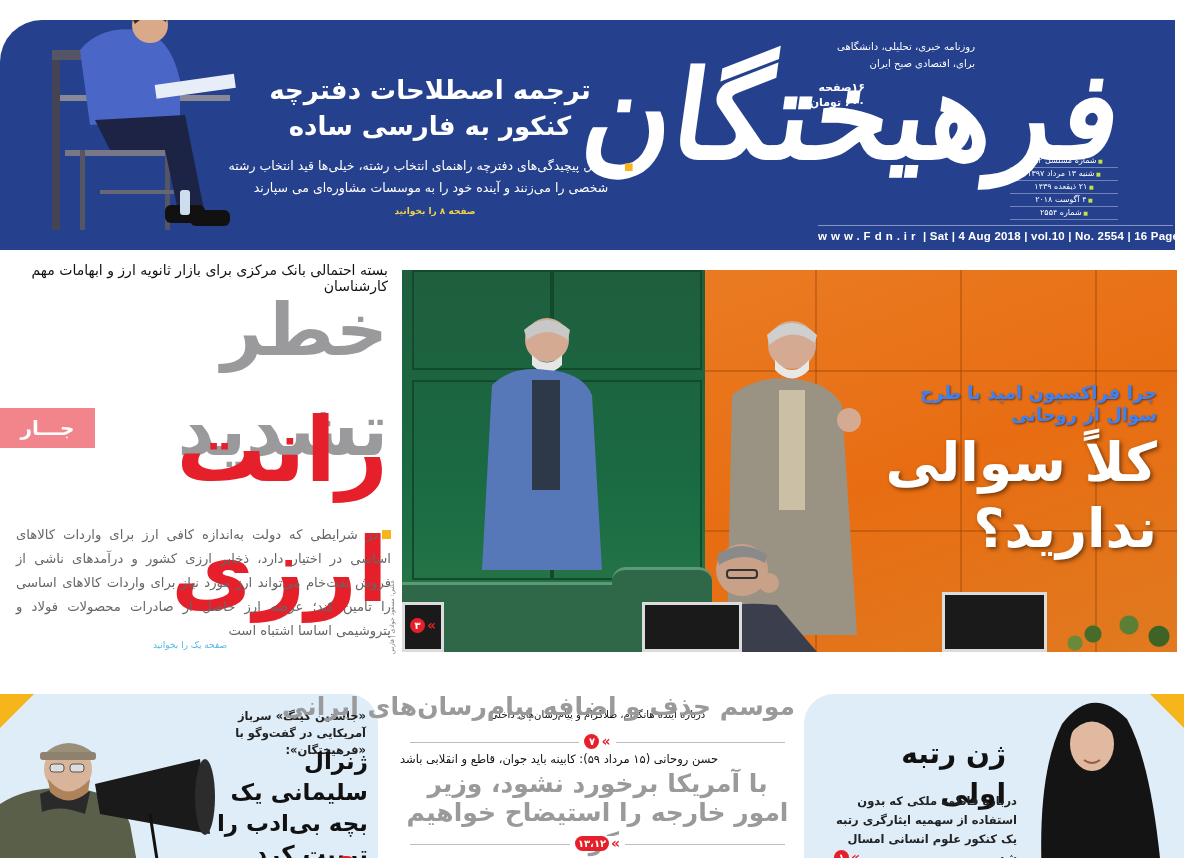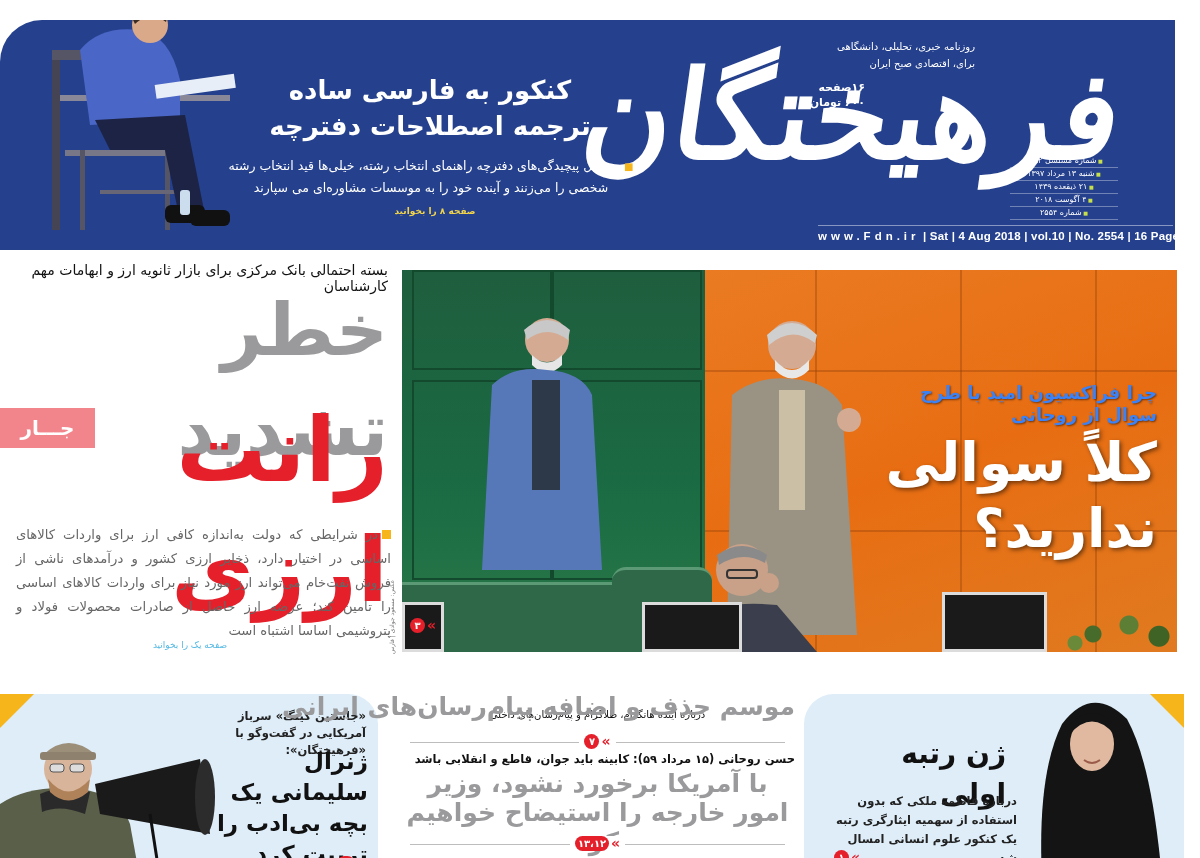--- a/index.html
+++ b/index.html
@@ -109,22 +109,22 @@
 
   
   .bc { position: absolute; left: 400px; top: 670px; width: 395px; height: 188px; }
   .bc-kicker1 { position: absolute; left: 0; top: 4px; width: 100%; font-size: 10px; font-weight: normal;
     color: #111; text-align: center; margin-top: 35px; }
   .bc-h1 { position: absolute; left: 0; top: 22px; width: 100%; font-size: 25px; font-weight: bold;
     color: #9a9a9c; text-align: center; letter-spacing: -1px; white-space: nowrap; }
   .bc-rule { position: absolute; left: 10px; width: 375px; height: 1px; background: #bdbdbd; }
   .bc-ref { position: absolute; left: 0; width: 100%; display: flex; justify-content: center; }
   .bc-ref .ref { background: #fff; padding: 0 5px; position: relative; z-index: 1; }
-  .bc-kicker2 { position: absolute; left: 0; top: 82px; width: 100%; font-size: 11.5px; font-weight: bold;
-    color: #111; text-align: right; }
+  .bc-kicker2 { position: absolute; left: 0; top: 82px; width: 100%; font-size: 11.5px; font-weight: normal;
+    color: #111; text-align: left; }
   .bc-h2 { position: absolute; left: 0; top: 99px; width: 100%; font-size: 25px; font-weight: bold;
     line-height: 29px; color: #9a9a9c; text-align: center; letter-spacing: -1px; }
 </style>
 </head>
 <body>
 
 <div class="masthead">
   <div class="mast-logo">فرهیختگان</div>
 
   <div class="mast-tagline" style="left:auto; right:200px; top:18px; width:170px;">
@@ -170,22 +170,22 @@
     <circle cx="110" cy="25" r="18" fill="#d9a989"></circle>
     <path d="M92 18 Q105 0 128 14 L126 22 Q110 10 95 24 Z" fill="#3a2c22"></path>
     <path d="M55 120 L145 115 L165 215 L140 220 L125 150 L70 150 Z" fill="#1c2344"></path>
     <rect x="125" y="205" width="40" height="18" rx="6" fill="#111"></rect>
     <rect x="150" y="210" width="40" height="16" rx="6" fill="#111"></rect>
     <rect x="115" y="80" width="80" height="14" fill="#e8eef8" transform="rotate(-8 150 85)"></rect>
     <rect x="140" y="190" width="10" height="25" rx="3" fill="#cde"></rect>
   </svg>
 
   <div class="feat-title">
+    <div>ترجمه اصطلاحات دفترچه</div>
     <div>کنکور به فارسی ساده</div>
-    <div>ترجمه اصطلاحات دفترچه</div>
   </div>
   <div class="feat-body">
     <span class="bullet">■</span>
     <span>به دلیل پیچیدگی‌های دفترچه راهنمای انتخاب رشته، خیلی‌ها قید انتخاب رشته شخصی را می‌زنند و آینده خود را به موسسات مشاوره‌ای می سپارند</span>
   </div>
   <div class="feat-more">صفحه ۸ را بخوانید</div>
 </div>
 
 <div class="lead-kicker">بسته احتمالی بانک مرکزی برای بازار ثانویه ارز و ابهامات مهم کارشناسان</div>
 <div class="lead-h1">خطر تشدید</div>

